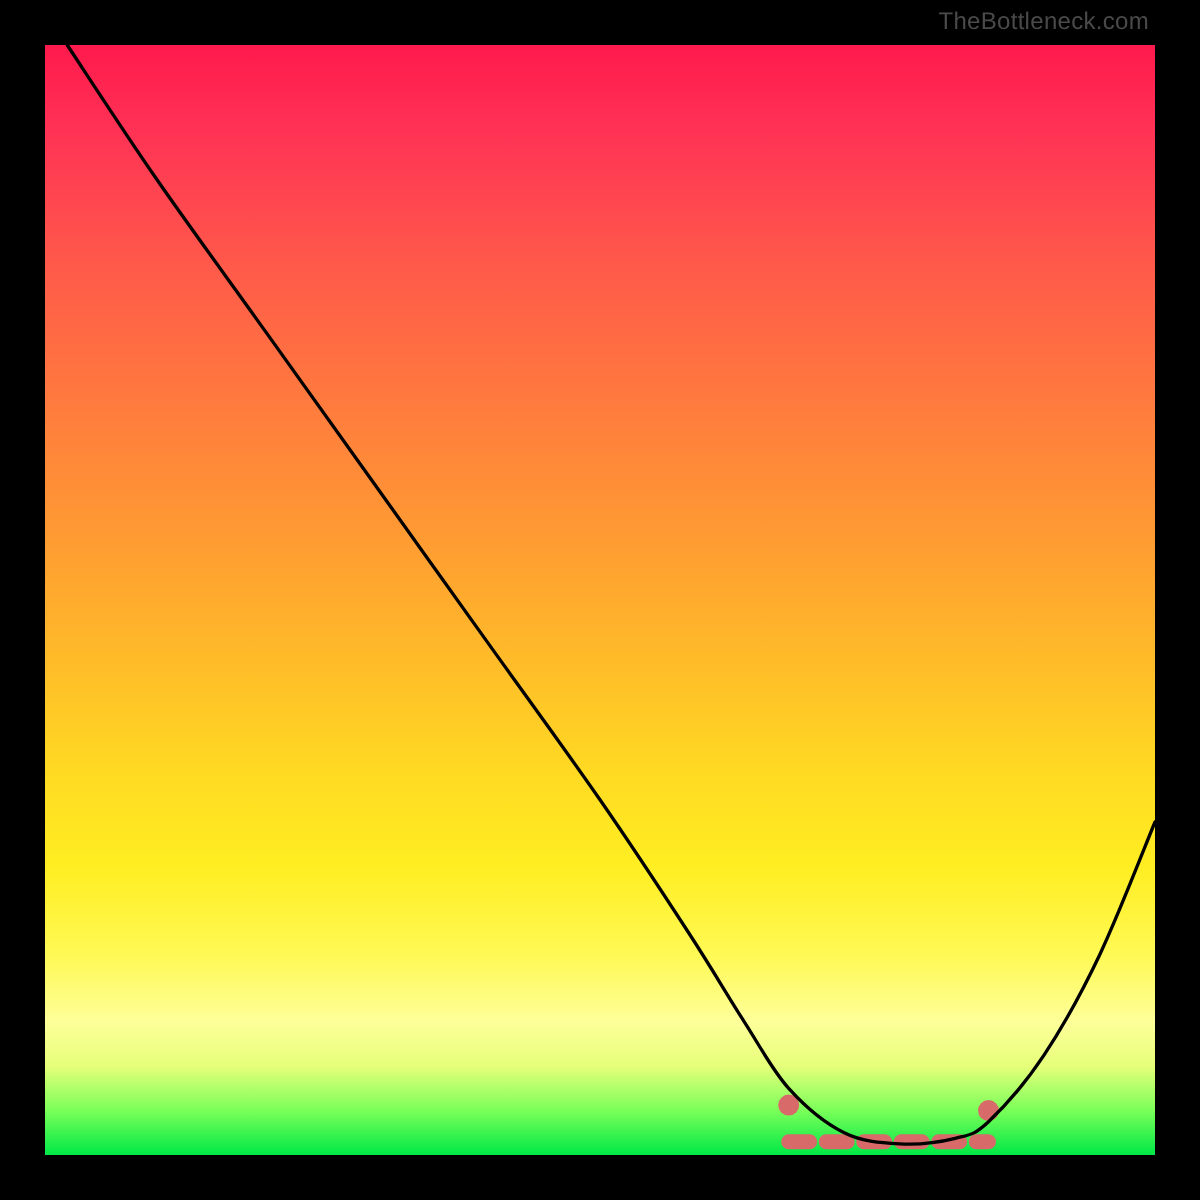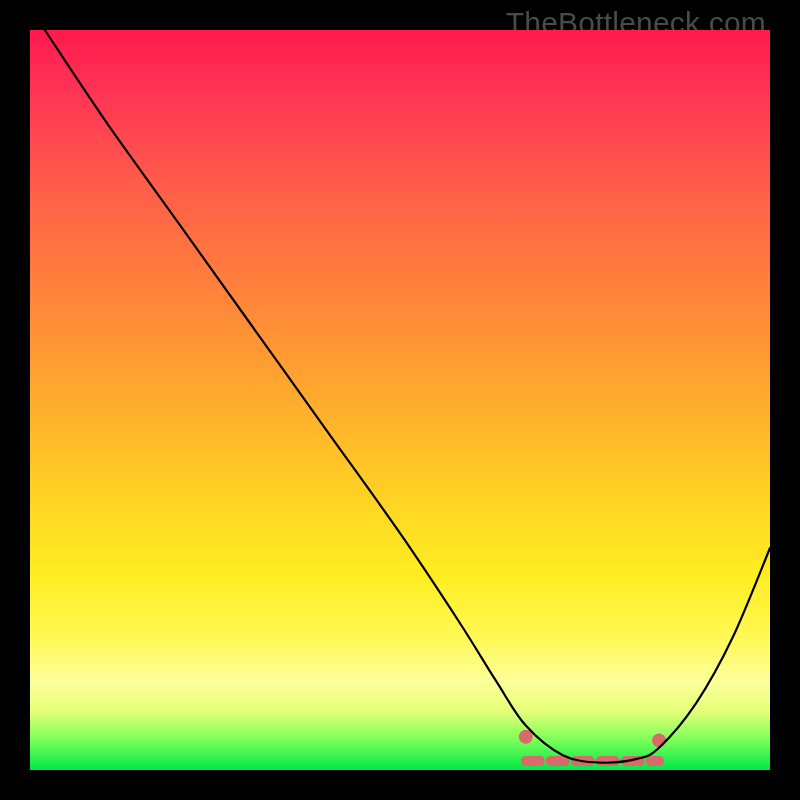--- a/index.html
+++ b/index.html
@@ -29,21 +29,21 @@
       #fdff99 88%,
       #e6ff7a 92%,
       #7aff59 96%,
       #00e846 100%);
   }
   .watermark {
     position: absolute;
     top: 6px;
     right: 34px;
     font-family: Arial, Helvetica, sans-serif;
-    font-size: 30px;
+    font-size: 16px;
     font-weight: 500;
     color: #4a4a4a;
     letter-spacing: 0.2px;
     user-select: none;
     margin-left: 48px;
   }
   svg.curve {
     position: absolute;
     left: 0; top: 0;
     width: 100%; height: 100%;

